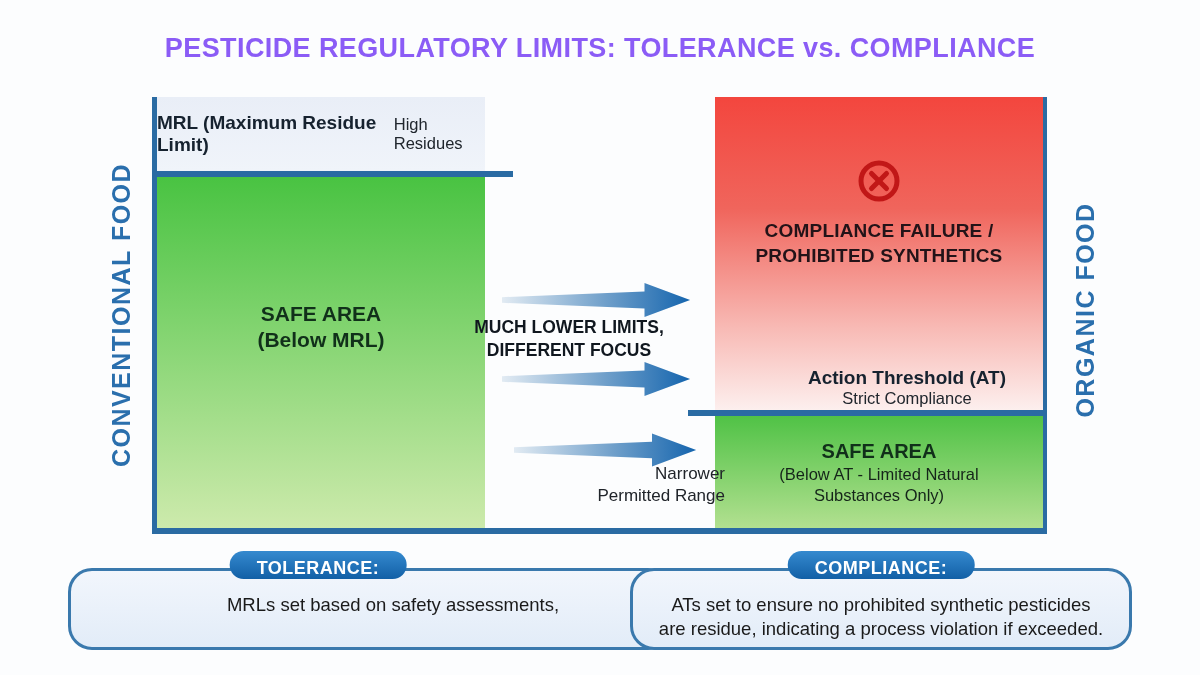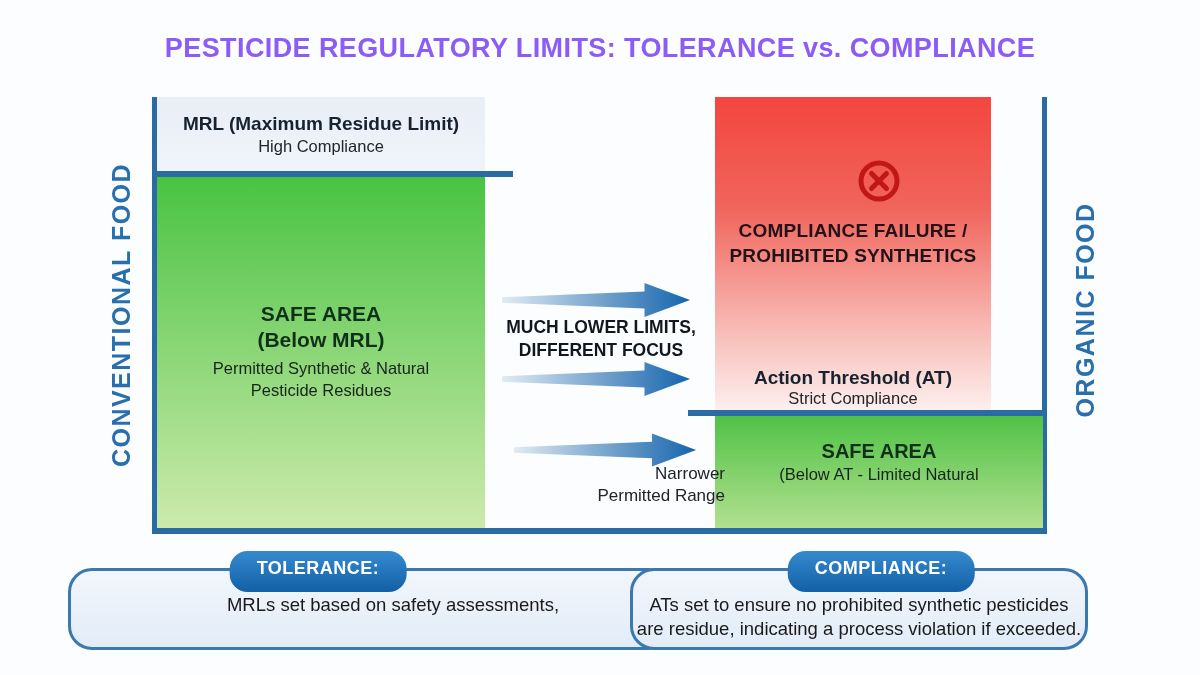--- a/index.html
+++ b/index.html
@@ -29,81 +29,81 @@
   
   .axis{position:absolute;background:#2a6ba3;}
   .axis-left{left:152px;top:97px;width:5px;height:437px;}
   .axis-right{left:1042px;top:97px;width:5px;height:437px;}
   .baseline{left:152px;top:528px;width:895px;height:6px;}
 
   
   .conv-header{
     position:absolute;left:157px;top:97px;width:328px;height:74px;
     background:linear-gradient(#e9eef7,#f0f4fa);
-    display:flex;flex-direction:column;justify-content:center;align-items:center;gap:2px;
+    display:flex;justify-content:center;align-items:center;gap:2px;
   }
   .h-title{font-size:19px;font-weight:800;color:#16222f;}
   .h-sub{font-size:16.5px;color:#20262d;}
   .mrl-line{position:absolute;left:157px;top:171px;width:356px;height:6px;background:#2a6ba3;}
   .conv-green{
     position:absolute;left:157px;top:177px;width:328px;height:351px;
     background:linear-gradient(#49c342,#cdeaac);
     text-align:center;
   }
   .conv-green .text-block{position:absolute;left:0;top:124px;width:100%;}
   .g-title{font-size:21px;font-weight:800;color:#11301a;line-height:26px;}
   .g-desc{font-size:16.5px;color:#15251a;line-height:22px;}
   .conv-green .g-desc-wrap{margin-top:4px;}
 
   
   .org-red{
-    position:absolute;left:715px;top:97px;width:276px;height:319px;
+    position:absolute;left:715px;top:97px;width:328px;height:319px;
     background:linear-gradient(#f3463e 0%,#f0655c 35%,#f8b9b4 72%,#fdf3f2 100%);
     text-align:center;
   }
   .prohibited-icon{position:absolute;left:142px;top:62px;}
   .r-fail{position:absolute;left:0;top:121px;width:100%;}
   .r-title{font-size:19px;font-weight:800;color:#231318;line-height:25px;letter-spacing:.2px;}
-  .at-block{position:absolute;left:0;bottom:8px;width:100%;}
+  .at-block{position:absolute;left:0;bottom:8px;width:100%;padding-left:28px;}
   .at-line{position:absolute;left:688px;top:410px;width:355px;height:6px;background:#2a6ba3;}
   .org-green{
     position:absolute;left:715px;top:416px;width:328px;height:112px;
     background:linear-gradient(#50c246,#b2e090);
     text-align:center;
   }
   .org-green .text-block{position:absolute;left:0;top:22px;width:100%;}
   .org-green .g-title{font-size:20px;}
   .org-green .g-desc{font-size:16.5px;line-height:21px;}
 
   
   .arrow{position:absolute;}
   .arrow1{left:497px;top:281px;}
   .arrow2{left:497px;top:360px;}
   .arrow3{left:514px;top:431px;}
   .mid-caption{
-    position:absolute;left:476px;top:316px;width:250px;text-align:center;
+    position:absolute;left:444px;top:316px;width:250px;text-align:center;
     font-size:17.5px;font-weight:800;color:#10171f;line-height:23px;
   }
   .mid-caption2{
     position:absolute;left:475px;top:463px;width:250px;text-align:right;
     font-size:17px;color:#20242a;line-height:22px;
   }
 
   
   .callout{
     position:absolute;top:568px;height:82px;
     background:linear-gradient(#f2f6fc,#e2ecf8);
     border:3px solid #3a79ad;border-radius:24px;
     text-align:center;box-sizing:border-box;
   }
   .callout.left{left:68px;width:604px;padding-left:46px;}
-  .callout.right{left:630px;width:458px;}
+  .callout.right{left:630px;width:502px;}
   .callout .body-text{margin-top:22px;font-size:18.5px;color:#1a1a1a;line-height:24px;}
   .badge{
-    position:absolute;top:551px;height:41px;line-height:34px;
+    position:absolute;top:551px;height:28px;line-height:34px;
     padding:0 27px;border-radius:18px;
     background:linear-gradient(#358acf,#1260a6);
     color:#ffffff;font-size:18px;font-weight:800;letter-spacing:.5px;
     transform:translateX(-50%);white-space:nowrap;
   }
   .badge.left{left:318px;}
   .badge.right{left:881px;text-align:right;}
 </style>
 </head>
 <body>
@@ -114,31 +114,27 @@
 
   <div class="vlabel left">CONVENTIONAL FOOD</div>
   <div class="vlabel right">ORGANIC FOOD</div>
 
   <div class="axis axis-left"></div>
   <div class="axis axis-right"></div>
   <div class="axis baseline"></div>
 
   <div class="conv-header">
     <div class="h-title">MRL (Maximum Residue Limit)</div>
-    <div class="h-sub">High Compliance</div>
+    <div class="h-sub">High Residues</div>
   </div>
   <div class="mrl-line"></div>
   <div class="conv-green">
     <div class="text-block">
       <div class="g-title">SAFE AREA</div>
       <div class="g-title">(Below MRL)</div>
-      <div class="g-desc-wrap">
-        <div class="g-desc">Permitted Synthetic &amp; Natural</div>
-        <div class="g-desc">Pesticide Residues</div>
-      </div>
     </div>
   </div>
 
   <div class="org-red">
     <svg class="prohibited-icon" width="44" height="44" viewBox="0 0 44 44">
       <circle cx="22" cy="22" r="18" fill="none" stroke="#c11717" stroke-width="5"></circle>
       <line x1="14.5" y1="14.5" x2="29.5" y2="29.5" stroke="#c11717" stroke-width="5" stroke-linecap="round"></line>
       <line x1="29.5" y1="14.5" x2="14.5" y2="29.5" stroke="#c11717" stroke-width="5" stroke-linecap="round"></line>
     </svg>
     <div class="r-fail">
@@ -148,20 +144,21 @@
     <div class="at-block">
       <div class="h-title">Action Threshold (AT)</div>
       <div class="h-sub">Strict Compliance</div>
     </div>
   </div>
   <div class="at-line"></div>
   <div class="org-green">
     <div class="text-block">
       <div class="g-title">SAFE AREA</div>
       <div class="g-desc">(Below AT - Limited Natural</div>
+      <div class="g-desc">Substances Only)</div>
     </div>
   </div>
 
   <svg class="arrow arrow1" width="200" height="38" viewBox="0 0 200 40">
     <defs>
       <linearGradient id="arrowGrad" x1="0" y1="0" x2="1" y2="0">
         <stop offset="0" stop-color="#e2ebf3"></stop>
         <stop offset="0.55" stop-color="#6f9fca"></stop>
         <stop offset="1" stop-color="#1565ae"></stop>
       </linearGradient>

